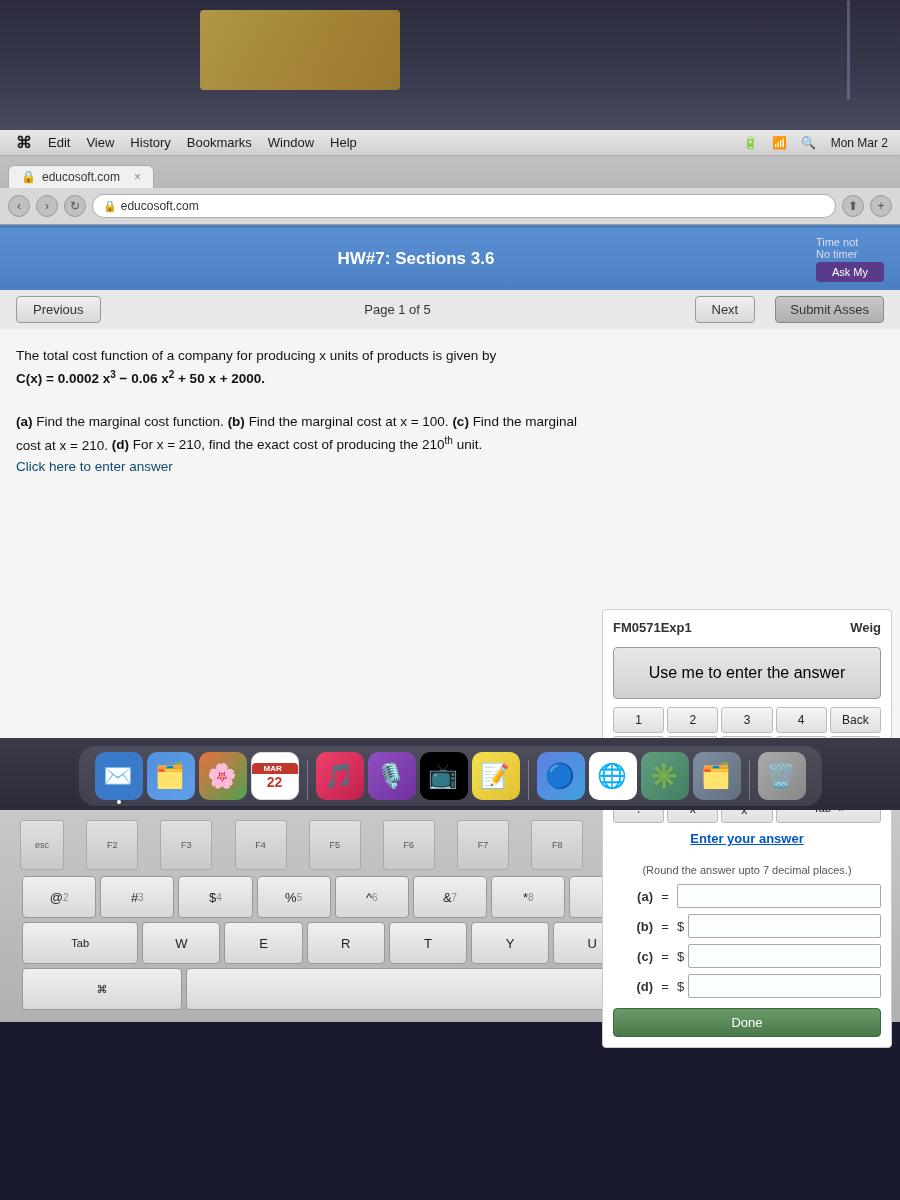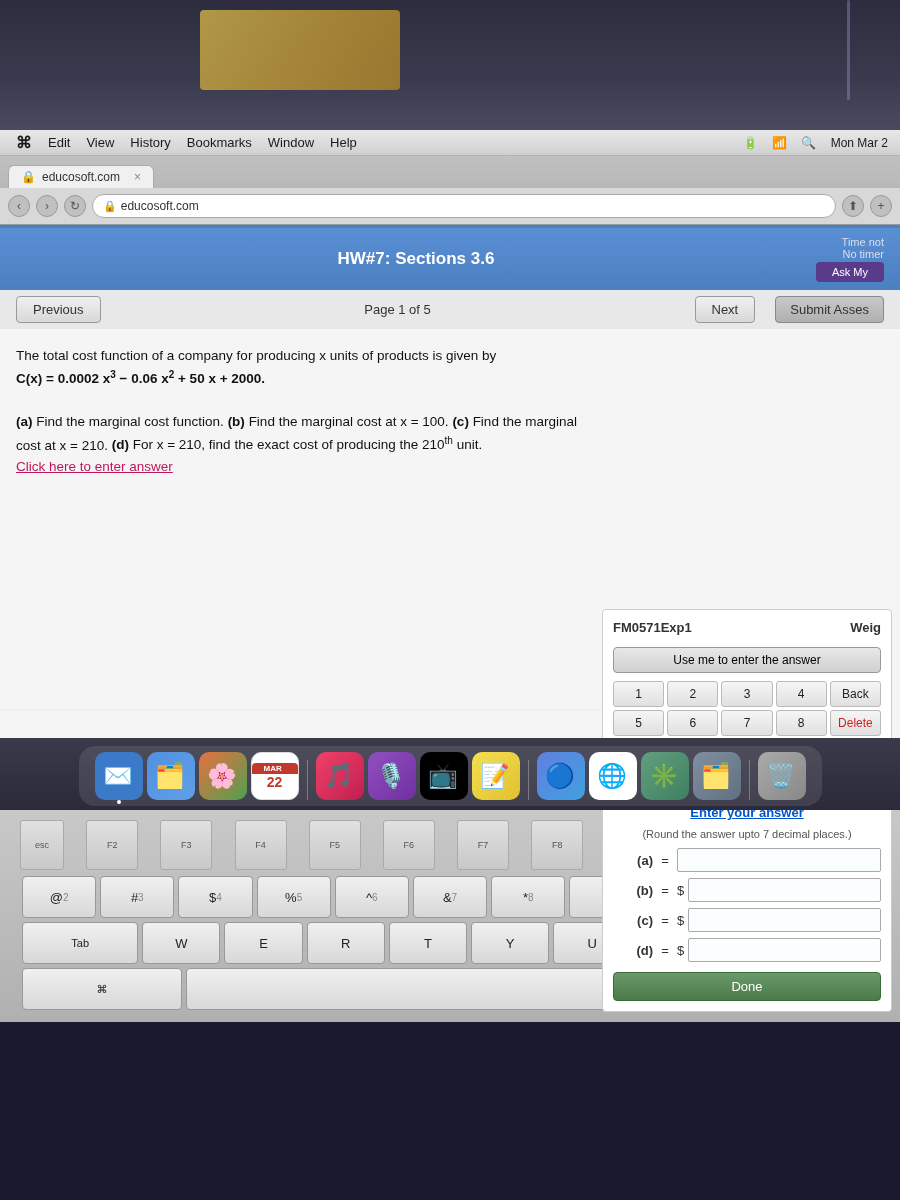--- a/index.html
+++ b/index.html
@@ -135,21 +135,21 @@
     .page-title {
       color: white;
       font-size: 17px;
       font-weight: bold;
       text-align: center;
       flex: 1;
     }
     .header-right {
       display: flex;
       flex-direction: column;
-      align-items: flex-end;
+      align-items: flex-start;
       font-size: 11px;
       color: #dde;
     }
     .ask-my-btn {
       background: #5a3a8a;
       color: white;
       border: none;
       padding: 4px 16px;
       border-radius: 4px;
       font-size: 11px;
@@ -187,21 +187,21 @@
     }
     .problem-text {
       font-size: 13.5px;
       color: #111;
       line-height: 1.6;
       margin-bottom: 12px;
       max-width: 580px;
     }
     .problem-text sup { font-size: 10px; }
     .problem-text strong { font-weight: bold; }
-    .click-link { color: #be185d; text-decoration: underline; cursor: pointer; }
+    .click-link { color: #0c4a6e; cursor: pointer; }
 
     
     .answer-panel {
       position: absolute;
       right: 8px;
       top: 280px;
       width: 290px;
       background: white;
       border: 1px solid #ccc;
       border-radius: 4px;
@@ -211,22 +211,22 @@
       font-size: 13px;
       font-weight: bold;
       color: #333;
       margin-bottom: 6px;
     }
     .use-me-btn {
       width: 100%;
       background: linear-gradient(180deg, #e8e8e8 0%, #d0d0d0 100%);
       border: 1px solid #999;
       border-radius: 4px;
-      padding: 5px;
-      font-size: 12px;
+      padding: 16px;
+      font-size: 16px;
       cursor: pointer;
       margin-bottom: 8px;
     }
     .numpad {
       display: grid;
       grid-template-columns: repeat(5, 1fr);
       gap: 3px;
       margin-bottom: 8px;
     }
     .numpad-btn {
@@ -242,21 +242,21 @@
     .numpad-btn.back { grid-column: span 1; }
     .numpad-btn.delete { color: #cc2222; }
     .numpad-btn.clear { }
     .numpad-btn.tab { grid-column: span 2; font-size: 11px; }
     .enter-answer-title {
       font-size: 13px;
       font-weight: bold;
       color: #0055cc;
       text-decoration: underline;
       text-align: center;
-      margin-bottom: 8px;
+      margin-bottom: 18px;
     }
     .round-note {
       font-size: 11px;
       color: #555;
       text-align: center;
       margin-bottom: 8px;
     }
     .answer-row {
       display: flex;
       align-items: center;

